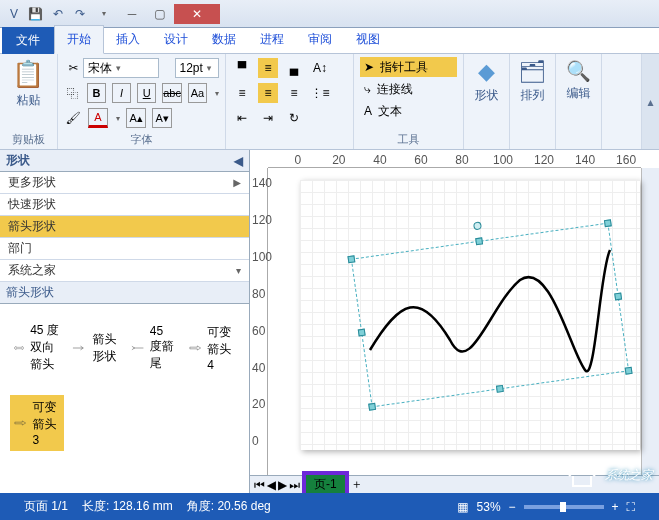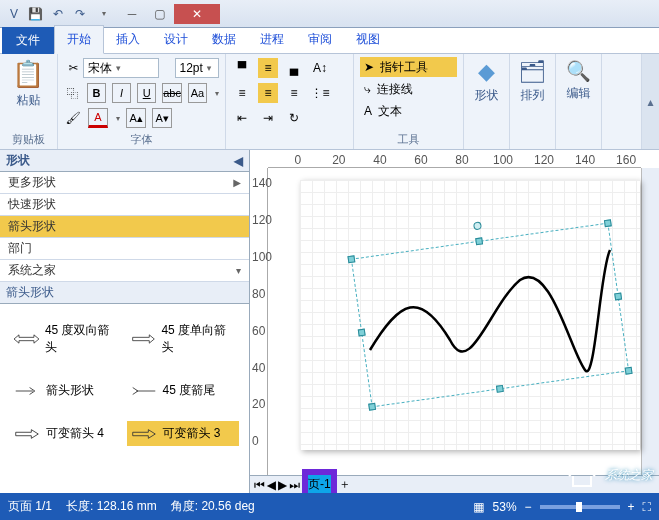--- a/index.html
+++ b/index.html
@@ -26,40 +26,40 @@
 .smallrow{display:flex;gap:6px;align-items:center;height:22px}
 .sq{width:20px;height:20px;border:1px solid #999;display:inline-flex;align-items:center;justify-content:center;font-size:11px}
 .sq.bold{font-weight:bold}
 .font-tools{display:flex;flex-direction:column;gap:3px}
 .para-block{width:20px;height:20px;display:inline-flex;align-items:center;justify-content:center}
 .shapes-pane{position:absolute;left:0;top:150px;width:250px;bottom:27px;background:#fff;border-right:1px solid #9ab}
 .sp-hdr{height:22px;background:#e8eef7;border-bottom:1px solid #9ab;display:flex;align-items:center;justify-content:space-between;padding:0 6px;font-weight:bold;color:#3b5a8a}
 .sp-row{height:22px;border-bottom:1px solid #cfd9e8;display:flex;align-items:center;justify-content:space-between;padding:0 8px;color:#333;cursor:pointer}
 .sp-row.active{background:#f2c94c}
 .sp-row .chev{font-size:10px;color:#666}
-.sp-sub{padding:14px 10px;display:grid;grid-template-columns:1fr 1fr;gap:18px 4px}
+.sp-sub{padding:14px 10px;display:grid;grid-template-columns:1fr 1fr 1fr 1fr;gap:18px 4px}
 .shape-item{display:flex;align-items:center;gap:6px;padding:4px}
 .shape-item.sel{background:#f2c94c}
 .shape-ico{width:26px;height:14px;display:inline-block}
 .canvas-area{position:absolute;left:250px;top:150px;right:0;bottom:27px;background:#fff;overflow:hidden}
 .ruler-h{position:absolute;left:18px;top:0;right:18px;height:18px;background:#fff;border-bottom:1px solid #aaa;font-size:9px;color:#555}
 .ruler-v{position:absolute;left:0;top:18px;width:18px;bottom:18px;background:#fff;border-right:1px solid #aaa;font-size:9px;color:#555}
 .ruler-h span{position:absolute;top:3px;transform:translateX(-50%)}
 .ruler-v span{position:absolute;left:2px;transform:translateY(-50%)}
 .page{position:absolute;left:50px;top:30px;width:340px;height:270px;background:#fff;box-shadow:2px 2px 6px rgba(0,0,0,.3)}
 .grid{position:absolute;inset:0;background-image:linear-gradient(#eee 1px,transparent 1px),linear-gradient(90deg,#eee 1px,transparent 1px);background-size:12px 12px}
 .sel-box{position:absolute;left:60px;top:60px;width:260px;height:150px;border:1px dashed #4ab0c0;transform:rotate(-8deg)}
 .handle{position:absolute;width:7px;height:7px;background:#7fd0d8;border:1px solid #2a8a98}
 .h-tl{left:-4px;top:-4px}.h-tr{right:-4px;top:-4px}.h-bl{left:-4px;bottom:-4px}.h-br{right:-4px;bottom:-4px}
 .h-t{left:50%;top:-4px;margin-left:-4px}.h-b{left:50%;bottom:-4px;margin-left:-4px}
 .h-l{left:-4px;top:50%;margin-top:-4px}.h-r{right:-4px;top:50%;margin-top:-4px}
 .rot{position:absolute;left:50%;top:-20px;width:8px;height:8px;border:1px solid #2a8a98;border-radius:50%;background:#cfeef2;margin-left:-4px}
 .pagetabs{position:absolute;left:0;bottom:0;right:0;height:18px;background:#e8eef7;border-top:1px solid #9ab;display:flex;align-items:center;gap:2px;padding:0 4px;font-size:10px}
-.ptab{padding:1px 0;background:#0ea5e9;border:6px solid #6d28d9}
-.statusbar{position:absolute;left:0;bottom:0;right:0;height:27px;background:#1e5bb6;color:#fff;display:flex;align-items:center;gap:14px;padding:0 8px;font-size:11px}
+.ptab{padding:1px 8px;background:#15803d;border:4px solid #6d28d9}
+.statusbar{position:absolute;left:0;bottom:0;right:0;height:27px;background:#1e5bb6;color:#fff;display:flex;align-items:center;gap:14px;padding:0 24px;font-size:11px}
 .statusbar .right{margin-left:auto;display:flex;align-items:center;gap:8px}
 .zoom-slider{width:80px;height:4px;background:#7aa0e0;position:relative}
 .zoom-slider .thumb{position:absolute;left:45%;top:-3px;width:6px;height:10px;background:#fff}
 .dd-arrow{font-size:8px;color:#666;margin-left:2px}
 .watermark{position:absolute;right:6px;bottom:30px;display:flex;align-items:center;gap:6px;color:#fff;font-size:18px;font-style:italic;text-shadow:0 0 4px #07a}
 .scrollbar-v{position:absolute;right:0;top:18px;width:18px;bottom:18px;background:#e8eef7;border-left:1px solid #bbb}
 .scrollbar-h{position:absolute;left:18px;right:18px;bottom:0;height:18px;background:#e8eef7;border-top:1px solid #bbb}
 .ribbon-end{margin-left:auto;width:18px;background:#dbe4f0;border-left:1px solid #cfd9e8;display:flex;align-items:center;justify-content:center;color:#5a7090}
 </style>
 </head>
@@ -225,26 +225,20 @@
   </div>
   <div class="sp-hdr" style="font-weight:normal">
     <span>箭头形状</span>
   </div>
   <div class="sp-sub">
     <div class="shape-item">
       <svg class="shape-ico" viewBox="0 0 30 12">
           <path d="M0 6l6-5v3h18V1l6 5-6 5V8H6v3z" fill="none" stroke="#333"></path>
         </svg>
       <span>45 度双向箭头</span>
-    </div>
-    <div class="shape-item">
-      <svg class="shape-ico" viewBox="0 0 30 12">
-          <path d="M2 4h20V1l6 5-6 5V8H2z" fill="none" stroke="#333"></path>
-        </svg>
-      <span>45 度单向箭头</span>
     </div>
     <div class="shape-item">
       <svg class="shape-ico" viewBox="0 0 30 12">
           <path d="M2 6h20M18 2l6 4-6 4" fill="none" stroke="#333"></path>
         </svg>
       <span>箭头形状</span>
     </div>
     <div class="shape-item">
       <svg class="shape-ico" viewBox="0 0 30 12">
           <path d="M2 2l6 4-6 4M6 6h22" fill="none" stroke="#333"></path>

